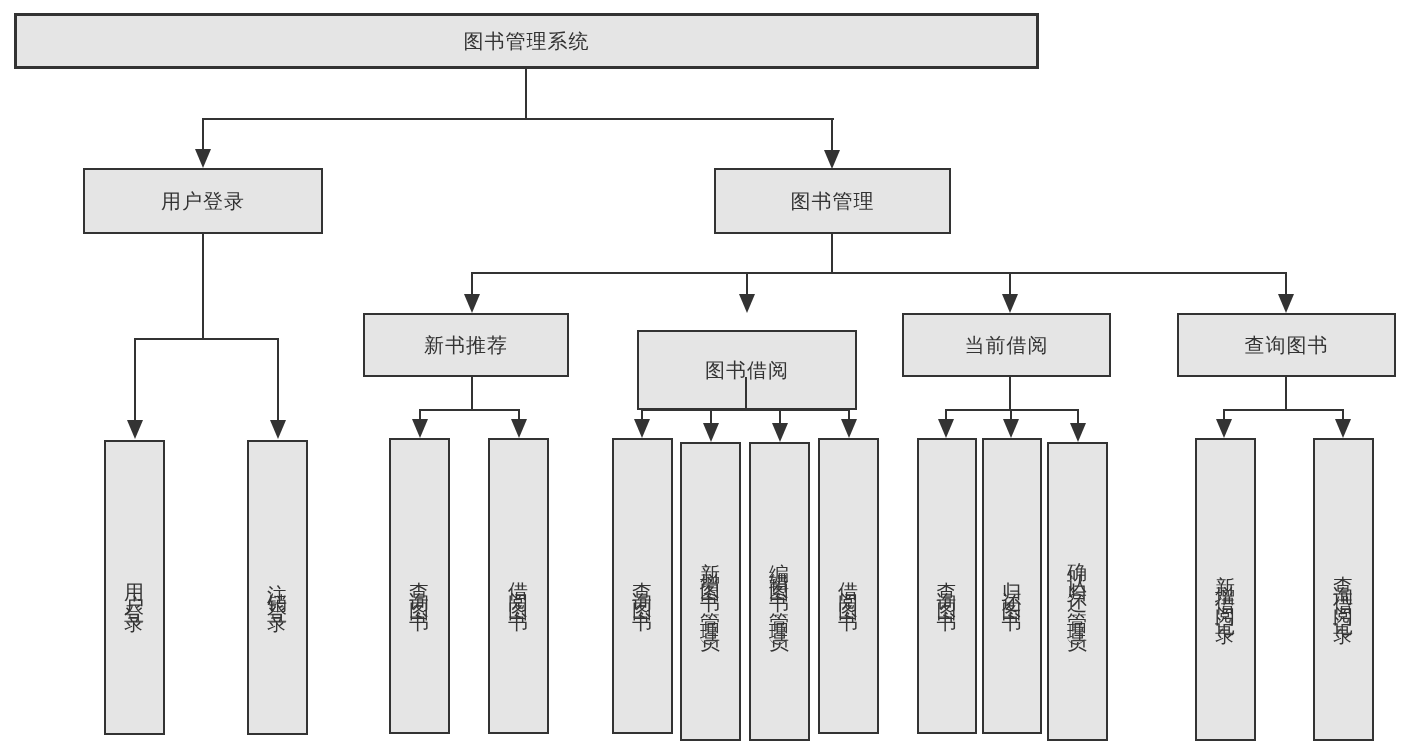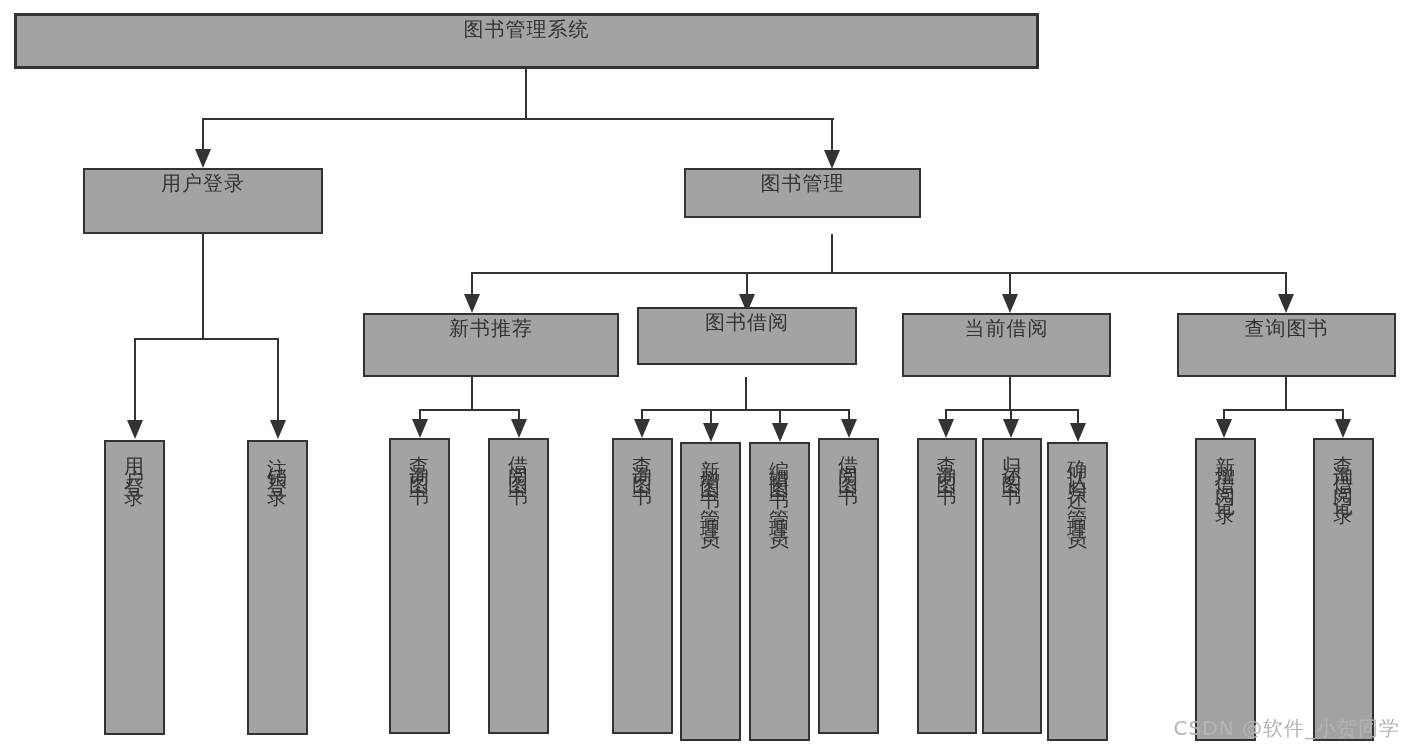--- a/index.html
+++ b/index.html
@@ -1,22 +1,22 @@
 <!DOCTYPE html>
 <html><head>
 <meta charset="utf-8">
 <style>
   html,body{margin:0;padding:0;background:#ffffff;}
   #stage{
     position:relative;width:1405px;height:747px;background:#ffffff;overflow:hidden;
     font-family:"DejaVu Sans","Liberation Sans",sans-serif;color:#333333;
   }
   .box{
-    position:absolute;box-sizing:border-box;background:#a3a3a3;border:2px solid #333333;
-    display:flex;align-items:flex-start;justify-content:center;
+    position:absolute;box-sizing:border-box;background:#e5e5e5;border:2px solid #333333;
+    display:flex;align-items:center;justify-content:center;
   }
   .box.root{border-width:3px;}
   .hlabel{font-size:20px;letter-spacing:1px;color:#333333;white-space:nowrap;}
   .leaf-label{
     writing-mode:vertical-rl;text-orientation:mixed;font-size:20px;letter-spacing:10px;
     color:#333333;line-height:1;
   }
   .vline{position:absolute;width:2px;background:#333333;}
   .hline{position:absolute;height:2px;background:#333333;}
   .arrow{
@@ -41,21 +41,21 @@
   <div class="vline" style="left:525px;top:69px;height:49px"></div>
   <div class="hline" style="left:202px;top:118px;width:632px"></div>
   <div class="vline" style="left:202px;top:118px;height:34px"></div>
   <div class="arrow" style="left:195px;top:149px"></div>
   <div class="vline" style="left:831px;top:118px;height:34px"></div>
   <div class="arrow" style="left:824px;top:150px"></div>
 
   <div class="box" style="left:83px;top:168px;width:240px;height:66px">
     <span class="hlabel">用户登录</span>
   </div>
-  <div class="box" style="left:684px;top:168px;width:237px;height:50px">
+  <div class="box" style="left:714px;top:168px;width:237px;height:66px">
     <span class="hlabel">图书管理</span>
   </div>
 
   <div class="vline" style="left:202px;top:234px;height:104px"></div>
   <div class="hline" style="left:134px;top:338px;width:145px"></div>
   <div class="vline" style="left:134px;top:338px;height:84px"></div>
   <div class="arrow" style="left:127px;top:420px"></div>
   <div class="vline" style="left:277px;top:338px;height:84px"></div>
   <div class="arrow" style="left:270px;top:420px"></div>
 
@@ -63,24 +63,24 @@
   <div class="hline" style="left:471px;top:272px;width:816px"></div>
   <div class="vline" style="left:471px;top:272px;height:24px"></div>
   <div class="arrow" style="left:464px;top:294px"></div>
   <div class="vline" style="left:746px;top:272px;height:24px"></div>
   <div class="arrow" style="left:739px;top:294px"></div>
   <div class="vline" style="left:1009px;top:272px;height:24px"></div>
   <div class="arrow" style="left:1002px;top:294px"></div>
   <div class="vline" style="left:1285px;top:272px;height:24px"></div>
   <div class="arrow" style="left:1278px;top:294px"></div>
 
-  <div class="box" style="left:363px;top:313px;width:256px;height:64px">
+  <div class="box" style="left:363px;top:313px;width:206px;height:64px">
     <span class="hlabel">新书推荐</span>
   </div>
-  <div class="box" style="left:637px;top:307px;width:220px;height:58px">
+  <div class="box" style="left:637px;top:330px;width:220px;height:80px">
     <span class="hlabel">图书借阅</span>
   </div>
   <div class="box" style="left:902px;top:313px;width:209px;height:64px">
     <span class="hlabel">当前借阅</span>
   </div>
   <div class="box" style="left:1177px;top:313px;width:219px;height:64px">
     <span class="hlabel">查询图书</span>
   </div>
 
   <div class="vline" style="left:471px;top:377px;height:32px"></div>
@@ -154,15 +154,14 @@
     <span class="leaf-label">确认归还（管理员）</span>
   </div>
 
   <div class="box" style="left:1195px;top:438px;width:61px;height:303px">
     <span class="leaf-label">新增借阅记录</span>
   </div>
   <div class="box" style="left:1313px;top:438px;width:61px;height:303px">
     <span class="leaf-label">查询借阅记录</span>
   </div>
 
-  <div class="watermark">CSDN @软件_小贺同学</div>
 
 </div>
 
 </body></html>

